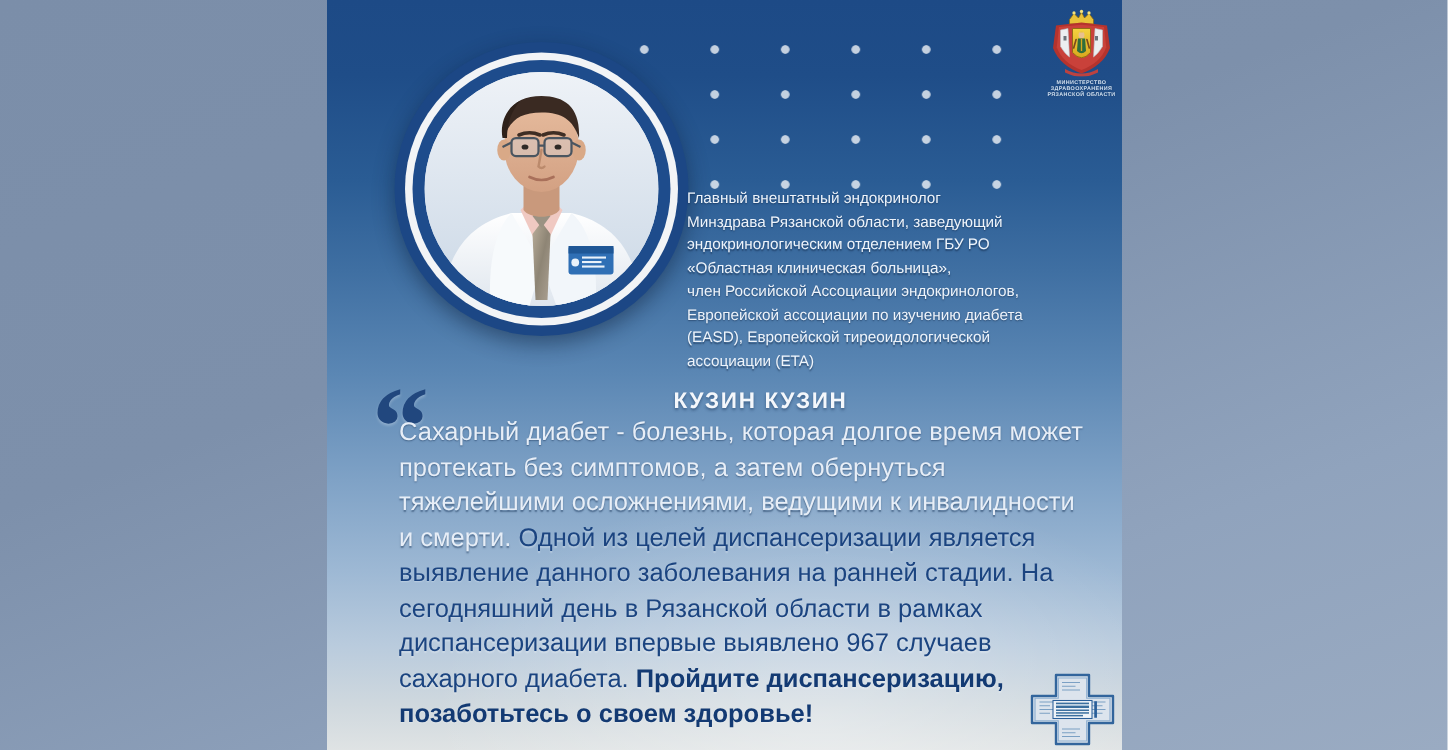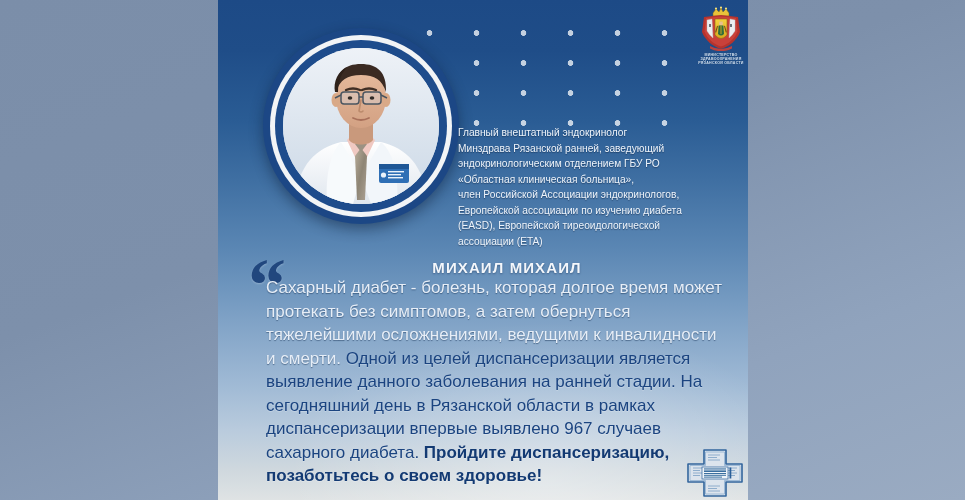--- a/index.html
+++ b/index.html
@@ -243,31 +243,31 @@
         <path d="M23.8 15.6 q1.2 -1.6 2.4 0 z" fill="#e8c23a"></path>
 
         <path d="M14 40 Q25 46 36 40 L36 42.4 Q25 48 14 42.4 Z" fill="#c9413a" opacity=".92"></path>
       </svg>
       <div id="emblem-text">МИНИСТЕРСТВО
 ЗДРАВООХРАНЕНИЯ
 РЯЗАНСКОЙ ОБЛАСТИ</div>
     </div>
 
     <div id="credentials">Главный внештатный эндокринолог
-Минздрава Рязанской ранней, заведующий
+Минздрава Рязанской области, заведующий
 эндокринологическим отделением ГБУ РО
 «Областная клиническая больница»,
 член Российской Ассоциации эндокринологов,
 Европейской ассоциации по изучению диабета
 (EASD), Европейской тиреоидологической
 ассоциации (ETA)</div>
 
     <div id="quote-mark">“</div>
 
-    <div id="speaker-name">МИХАИЛ МИХАИЛ</div>
+    <div id="speaker-name">КУЗИН КУЗИН</div>
 
     <div id="quote-body"><span class="lead">Сахарный диабет - болезнь, которая долгое время может протекать без симптомов, а затем обернуться тяжелейшими осложнениями, ведущими к инвалидности и смерти.</span><span> Одной из целей диспансеризации является выявление данного заболевания на ранней стадии. На сегодняшний день в Рязанской области в рамках диспансеризации впервые выявлено 967 случаев сахарного диабета. </span><span class="bold">Пройдите диспансеризацию, позаботьтесь о своем здоровье!</span></div>
 
     <div id="cross-logo">
       <svg viewBox="0 0 62 52" aria-hidden="true">
         <path d="M20 3 H42 V17 H58 V35 H42 V49 H20 V35 H4 V17 H20 Z" fill="#dde5ee" stroke="#2a5f99" stroke-width="1.6" stroke-linejoin="round" opacity=".95"></path>
         <path d="M21.5 5 H40.5 V18.5 H56 V33.5 H40.5 V47 H21.5 V33.5 H6 V18.5 H21.5 Z" fill="none" stroke="#8fb0d0" stroke-width=".8"></path>
 
         <g stroke="#7ba0c4" stroke-width=".8">
           <path d="M24 8 h12 M24 10.5 h9 M24 13 h12"></path>

